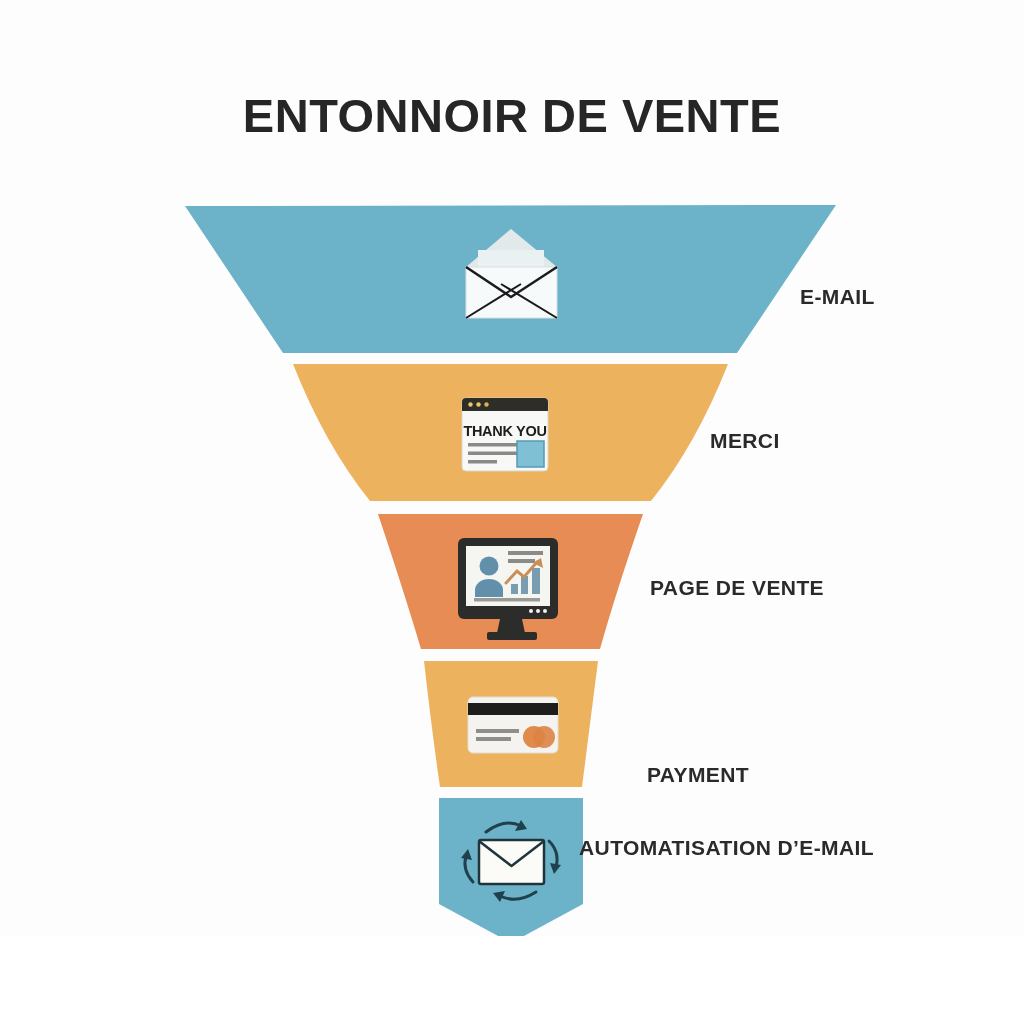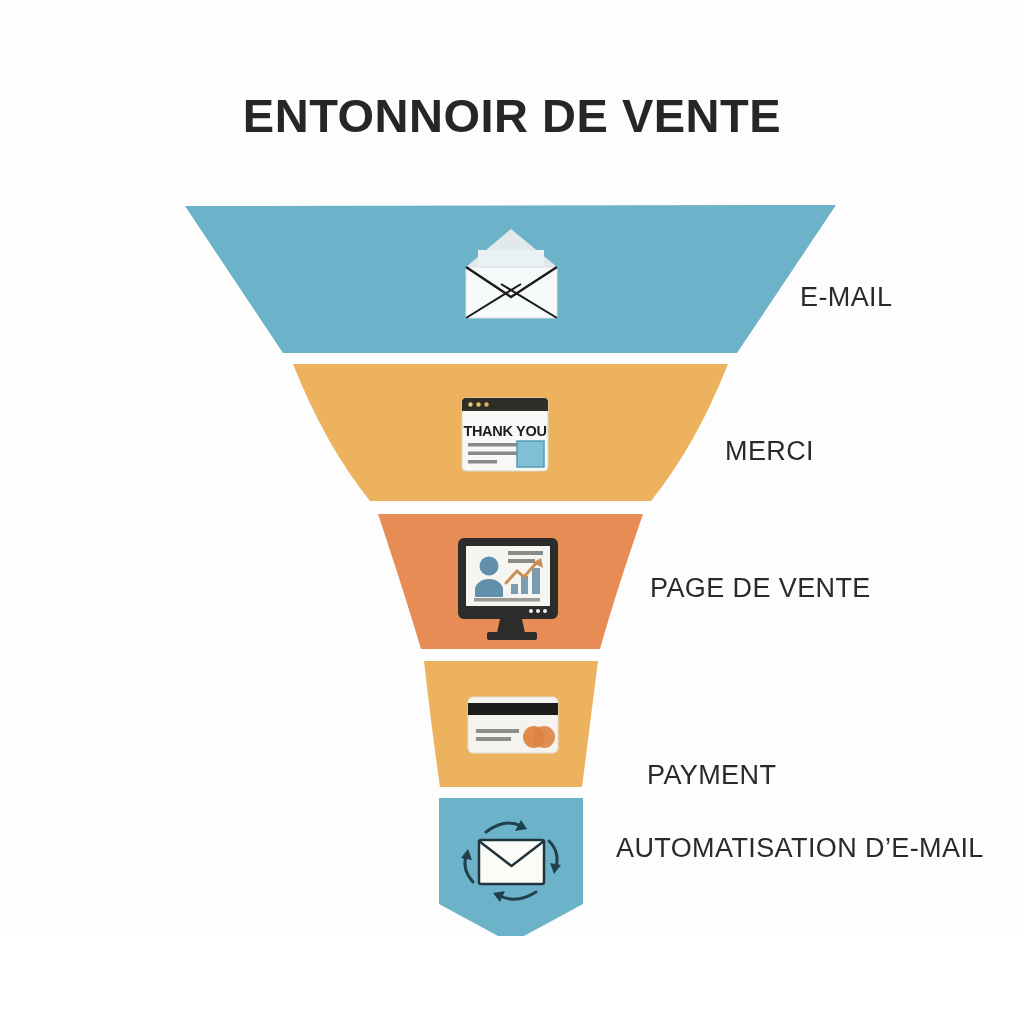--- a/index.html
+++ b/index.html
@@ -24,31 +24,31 @@
   }
   .funnel-svg {
     position: absolute;
     inset: 0;
     width: 1024px;
     height: 1024px;
   }
   .stage-label {
     position: absolute;
     transform: translateY(-50%);
-    font-size: 27px;
-    font-weight: 400;
+    font-size: 21px;
+    font-weight: 700;
     letter-spacing: 0.4px;
     color: #2a2a2a;
     white-space: nowrap;
   }
   .label-email          { left: 800px; top: 297px; }
-  .label-merci          { left: 725px; top: 441px; margin-top: 10px; }
+  .label-merci          { left: 710px; top: 441px; }
   .label-page-de-vente  { left: 650px; top: 588px; text-align: center; }
   .label-payment        { left: 647px; top: 775px; }
-  .label-automatisation { left: 616px; top: 848px; }
+  .label-automatisation { left: 579px; top: 848px; }
   .thank-you-text {
     font-family: "Liberation Sans", sans-serif;
     font-size: 14.5px;
     font-weight: 700;
     letter-spacing: -0.3px;
   }
 </style>
 </head>
 <body>
 

